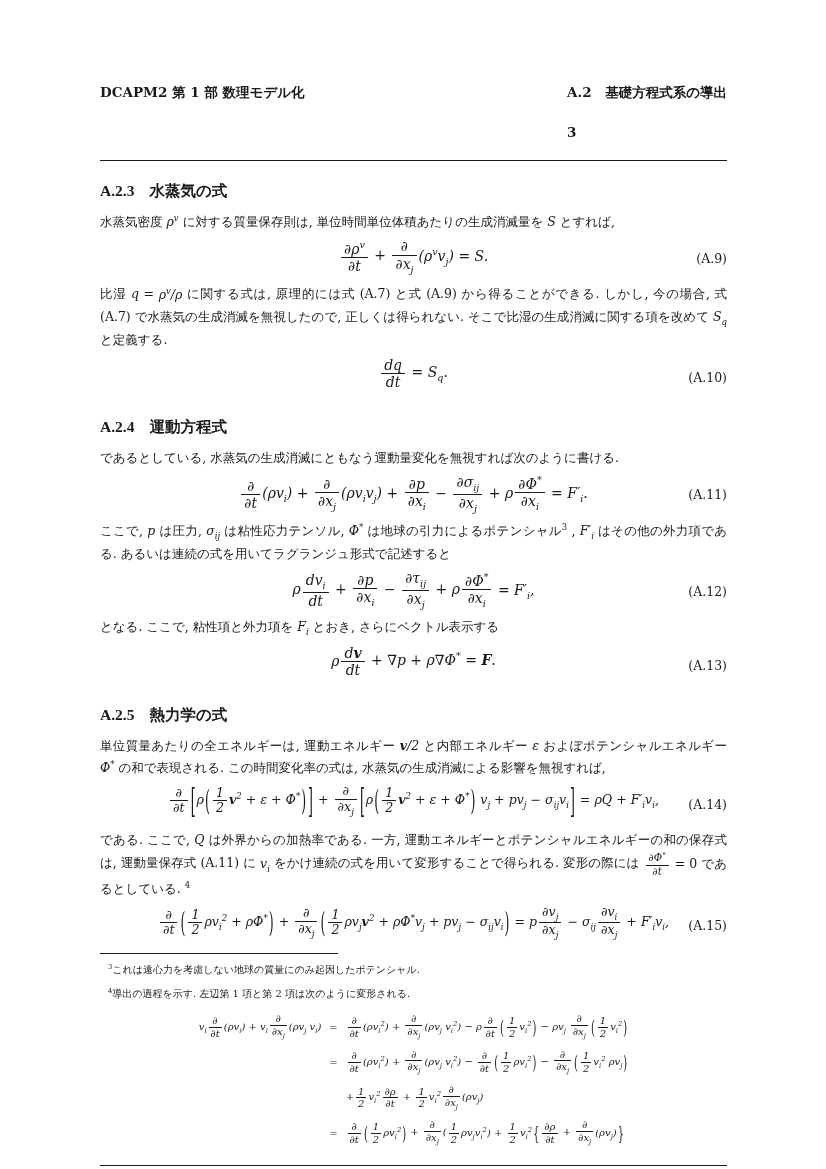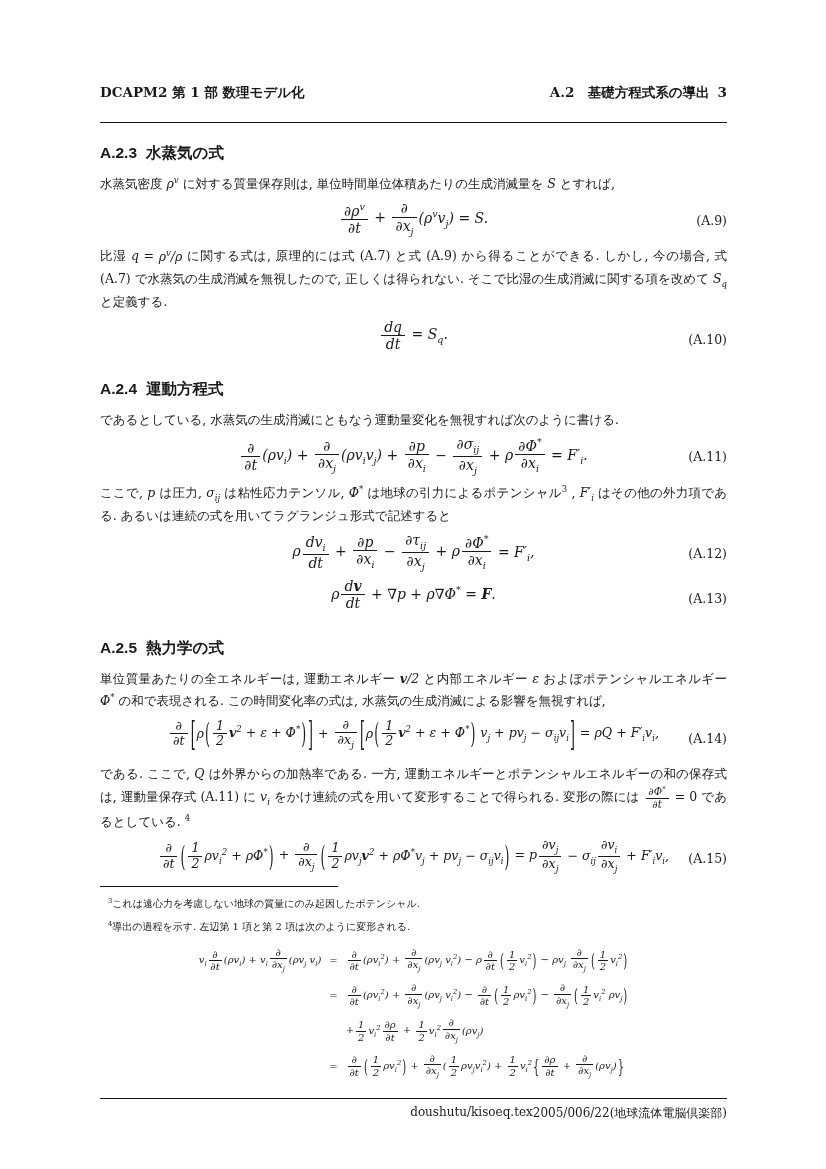--- a/index.html
+++ b/index.html
@@ -10,26 +10,26 @@
     -webkit-font-smoothing:antialiased;
   }
   .sheet{position:absolute;inset:0;padding:84px 99px 0 100px;box-sizing:border-box;}
 
   
   .header{
     display:flex;justify-content:space-between;align-items:baseline;
     font-weight:bold;font-size:13.5px;
     border-bottom:1.4px solid #1a1a1a;padding-bottom:20px;
   }
-  .header .hr-right{display:flex;gap:8px;align-items:baseline;}
+  .header .hr-right{display:flex;gap:22px;align-items:baseline;flex-direction:column;}
 
   
   .shead{margin:20px 0 9px 0;font-weight:bold;font-size:15.5px;}
-  .shead .num{font-family:Liberation Sans, sans-serif;}
-  .shead .ttl{font-family:"Liberation Sans","DejaVu Sans",sans-serif;margin-left:9px;}
+  .shead .num{font-family:Liberation Serif, serif;}
+  .shead .ttl{font-family:"Liberation Sans","DejaVu Sans",sans-serif;margin-left:15px;}
 
   
   .para{
     font-size:12.5px;line-height:1.78;margin:5px 0;
     text-align:justify;
   }
   .para .frac{font-size:0.82em;}
   .mi{font-family:"DejaVu Serif","Liberation Serif",serif;font-style:italic;}
   b{font-style:italic;}
   sub,sup{font-size:68%;}
@@ -114,20 +114,21 @@
     <span class="eqno">(A.11)</span>
   </div>
 
   <p class="para"><span>ここで, <i class="mi">p</i> は圧力, <i class="mi">σ<sub>ij</sub></i> は粘性応力テンソル, <i class="mi">Φ<sup>*</sup></i> は地球の引力によるポテンシャル<sup>3</sup> , <i class="mi">F′<sub>i</sub></i> はその他の外力項である. あるいは連続の式を用いてラグランジュ形式で記述すると</span></p>
 
   <div class="eqrow">
     <span class="eq"><span>ρ</span><span class="frac"><span class="num">dv<sub>i</sub></span><span class="den">dt</span></span><span> + </span><span class="frac"><span class="num">∂p</span><span class="den">∂x<sub>i</sub></span></span><span> − </span><span class="frac"><span class="num">∂τ<sub>ij</sub></span><span class="den">∂x<sub>j</sub></span></span><span> + ρ</span><span class="frac"><span class="num">∂Φ<sup>*</sup></span><span class="den">∂x<sub>i</sub></span></span><span> = F′<sub>i</sub>,</span></span>
     <span class="eqno">(A.12)</span>
   </div>
 
+  <p class="para"><span>となる. ここで, 粘性項と外力項を <i class="mi">F<sub>i</sub></i> とおき, さらにベクトル表示する</span></p>
 
   <div class="eqrow">
     <span class="eq"><span>ρ</span><span class="frac"><span class="num">d<b>v</b></span><span class="den">dt</span></span><span> + ∇p + ρ∇Φ<sup>*</sup> = <b>F</b>.</span></span>
     <span class="eqno">(A.13)</span>
   </div>
 
   <div class="shead">
     <span class="num">A.2.5</span><span class="ttl">熱力学の式</span>
   </div>
 

